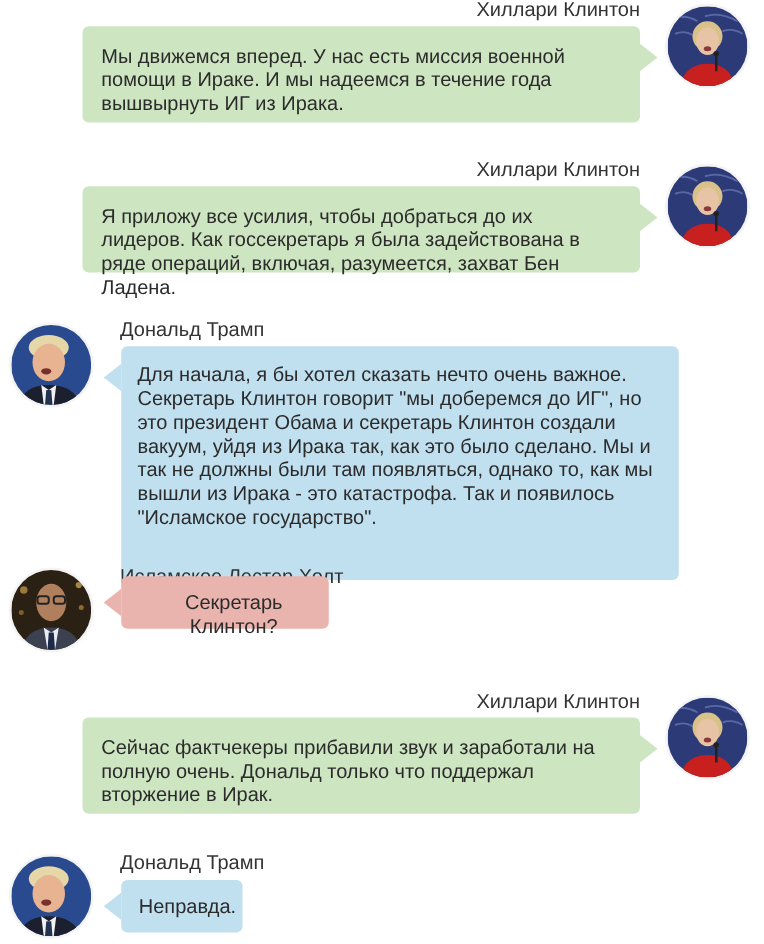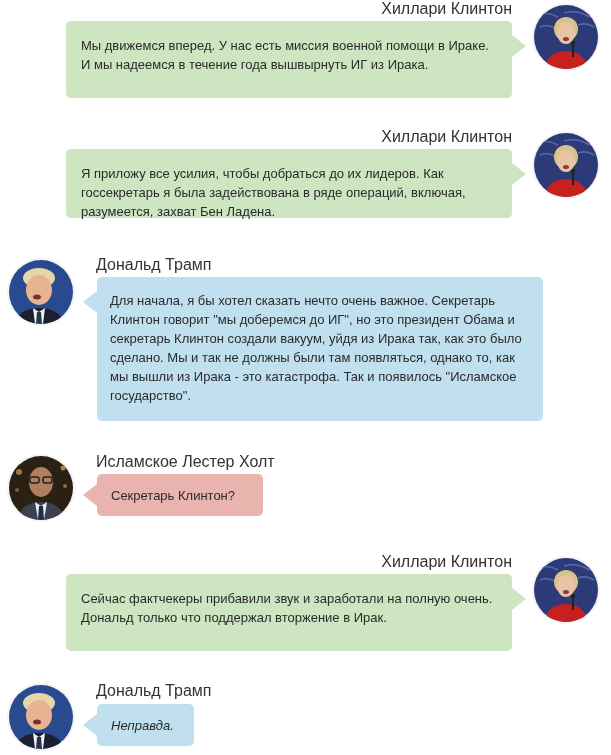--- a/index.html
+++ b/index.html
@@ -1,20 +1,20 @@
 <!DOCTYPE html>
 <html><head>
 <meta charset="utf-8">
 <style>
   html, body { margin: 0; padding: 0; background: #ffffff; }
   body { width: 611px; height: 755px; position: relative; overflow: hidden;
          font-family: "Liberation Sans", "DejaVu Sans", sans-serif; color: #333; }
   .msg { position: absolute; left: 0; width: 611px; }
   .name { position: absolute; font-size: 16px; color: #333; white-space: nowrap; }
-  .bubble { position: absolute; border-radius: 5px; font-size: 13px; line-height: 19px;
+  .bubble { position: absolute; border-radius: 5px; font-size: 16px; line-height: 19px;
             color: #2b2b2b; box-sizing: border-box; }
   .bubble.green { background: #cde5c1; }
   .bubble.blue { background: #c0dfef; }
   .bubble.pink { background: #e9b4ae; }
   .bubble .tail { position: absolute; width: 0; height: 0; top: 14px;
                   border-top: 11px solid transparent; border-bottom: 11px solid transparent; }
   .bubble.right .tail { right: -14px; border-left: 14px solid; }
   .bubble.left .tail { left: -14px; border-right: 14px solid; }
   .bubble.green .tail { border-left-color: #cde5c1; }
   .bubble.blue .tail { border-right-color: #c0dfef; }
@@ -89,34 +89,34 @@
     </div>
 </div>
 
 <div class="msg" style="top:256px;">
   <div class="avatar" style="left:7px; top:2px;">
       <svg>
         <use href="#av-trump"></use>
       </svg>
     </div>
   <div class="name" style="left:96px; top:0px;">Дональд Трамп</div>
-  <div class="bubble blue left" style="left:97px; top:21px; width:446px; height:144px; padding:14px 14px 16px 13px;">
+  <div class="bubble blue left" style="left:97px; top:21px; width:446px; height:187px; padding:14px 14px 16px 13px;">
     <span class="tail"></span>
     <span>Для начала, я бы хотел сказать нечто очень важное. Секретарь Клинтон говорит "мы доберемся до ИГ", но это президент Обама и секретарь Клинтон создали вакуум, уйдя из Ирака так, как это было сделано. Мы и так не должны были там появляться, однако то, как мы вышли из Ирака - это катастрофа. Так и появилось "Исламское государство".</span>
   </div>
 </div>
 
 <div class="msg" style="top:453px;">
   <div class="avatar" style="left:7px; top:1px;">
       <svg>
         <use href="#av-holt"></use>
       </svg>
     </div>
   <div class="name" style="left:96px; top:0px;">Исламское Лестер Холт</div>
-  <div class="bubble pink left" style="left:97px; top:21px; width:166px; height:42px; padding:12px 0 0 14px;">
+  <div class="bubble pink left" style="left:97px; top:8px; width:166px; height:42px; padding:12px 0 0 14px;text-align:center;">
     <span class="tail" style="top:10px;"></span>
     <span>Секретарь Клинтон?</span>
   </div>
 </div>
 
 <div class="msg" style="top:553px;">
   <div class="name" style="right:99px; top:0px;">Хиллари Клинтон</div>
   <div class="bubble green right" style="left:66px; top:21px; width:446px; height:77px; padding:15px 16px 0 15px;">
     <span class="tail"></span>
     <span>Сейчас фактчекеры прибавили звук и заработали на полную очень. Дональд только что поддержал вторжение в Ирак.</span>
@@ -128,17 +128,17 @@
     </div>
 </div>
 
 <div class="msg" style="top:682px;">
   <div class="avatar" style="left:7px; top:1px;">
       <svg>
         <use href="#av-trump"></use>
       </svg>
     </div>
   <div class="name" style="left:96px; top:0px;">Дональд Трамп</div>
-  <div class="bubble blue left" style="left:97px; top:22px; width:97px; height:42px; padding:12px 0 0 14px;font-style:italic;">
+  <div class="bubble blue left" style="left:97px; top:22px; width:97px; height:42px; padding:12px 0 0 14px;">
     <span class="tail" style="top:10px;"></span>
     <span>Неправда.</span>
   </div>
 </div>
 
 </body></html>

